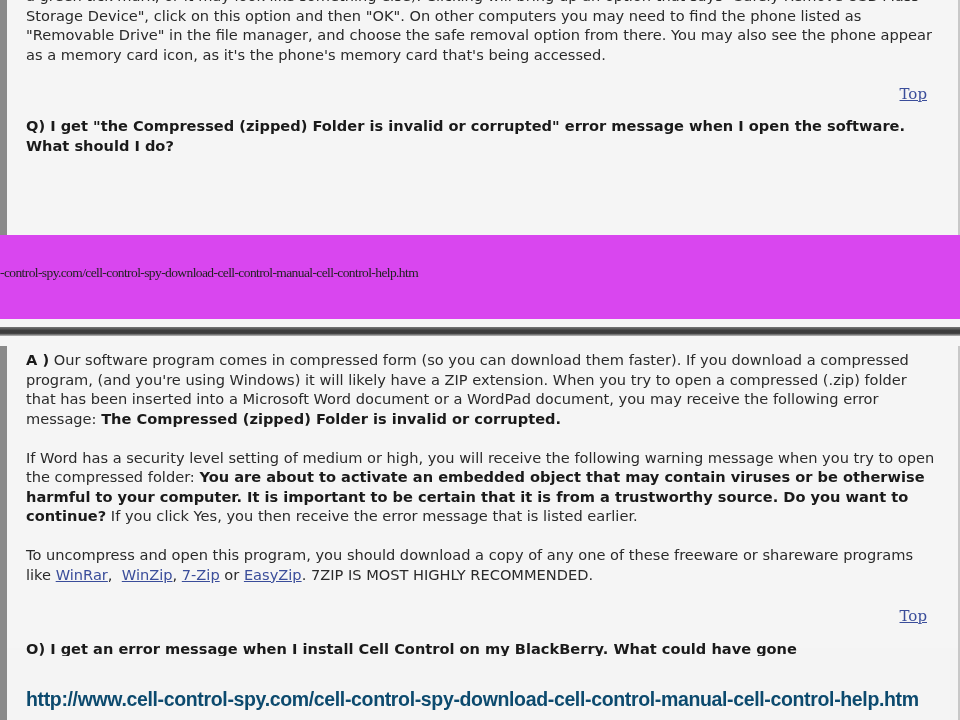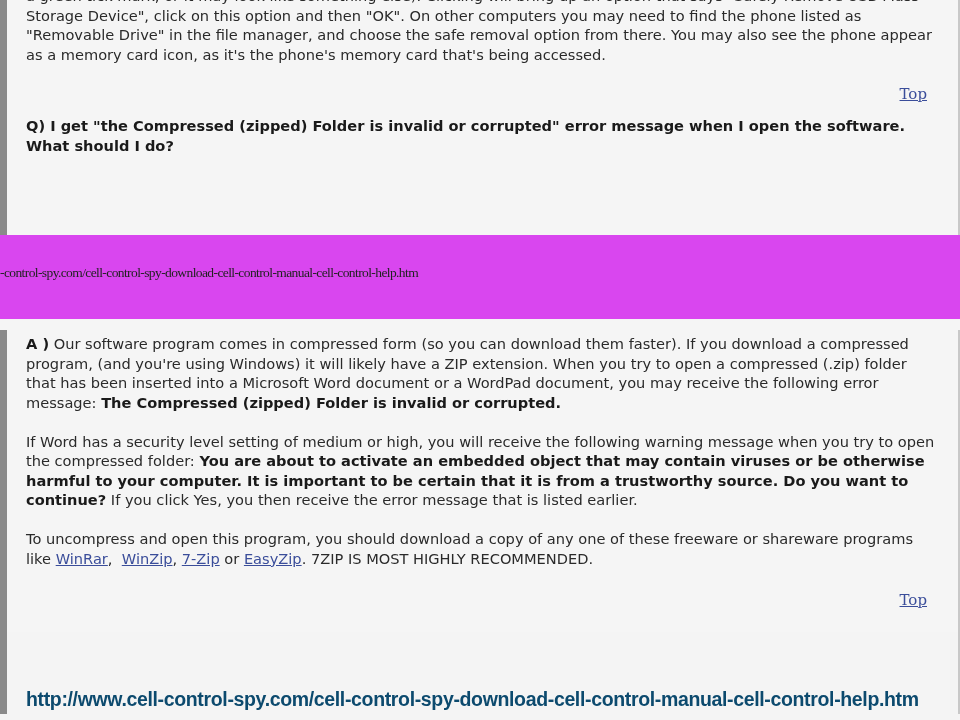--- a/index.html
+++ b/index.html
@@ -7,21 +7,21 @@
       width: 960px; height: 720px; overflow: hidden; position: relative;
       background: #f4f4f4;
       font-family: "DejaVu Sans", sans-serif;
       color: #2a2a2a;
     }
     .panel {
       position: absolute; left: 0; width: 960px;
       background: #f5f5f5;
     }
     .panel-top { top: 0; height: 243px; }
-    .panel-bottom { top: 320px; height: 312px; }
+    .panel-bottom { top: 336px; height: 312px; }
     .left-border {
       position: absolute; left: 0; width: 7px; background: #8a8a8a;
     }
     .panel-top .left-border { top: 0; height: 243px; }
     .panel-bottom .left-border { top: 10px; height: 384px; }
     .right-border {
       position: absolute; right: 0; width: 2px; background: #c8c8c8;
     }
     .panel-top .right-border { top: 0; height: 243px; }
     .panel-bottom .right-border { top: 10px; height: 384px; }
@@ -94,16 +94,17 @@
     </p>
     <p>
       <span>If Word has a security level setting of medium or high, you will receive the following warning message when you try to open the compressed folder: </span><b>You are about to activate an embedded object that may contain viruses or be otherwise harmful to your computer. It is important to be certain that it is from a trustworthy source. Do you want to continue?</b><span> If you click Yes, you then receive the error message that is listed earlier.</span>
     </p>
     <p style="margin-bottom:22px;">
       <span>To uncompress and open this program, you should download a copy of any one of these freeware or shareware programs like </span><a class="inline-link" href="#">WinRar</a><span style="white-space:pre;">,  </span><a class="inline-link" href="#">WinZip</a><span>, </span><a class="inline-link" href="#">7-Zip</a><span style="white-space:pre;"> or </span><a class="inline-link" href="#">EasyZip</a><span>. 7ZIP IS MOST HIGHLY RECOMMENDED.</span>
     </p>
     <div class="top-link-row">
       <a class="top-link" href="#">Top</a>
     </div>
+    <div class="question" style="height:17px;overflow:hidden;">O) I get an error message when I install Cell Control on my BlackBerry. What could have gone</div>
   </div>
 </div>
 
 <a class="bottom-url" href="#">http://www.cell-control-spy.com/cell-control-spy-download-cell-control-manual-cell-control-help.htm</a>
 
 </body></html>

